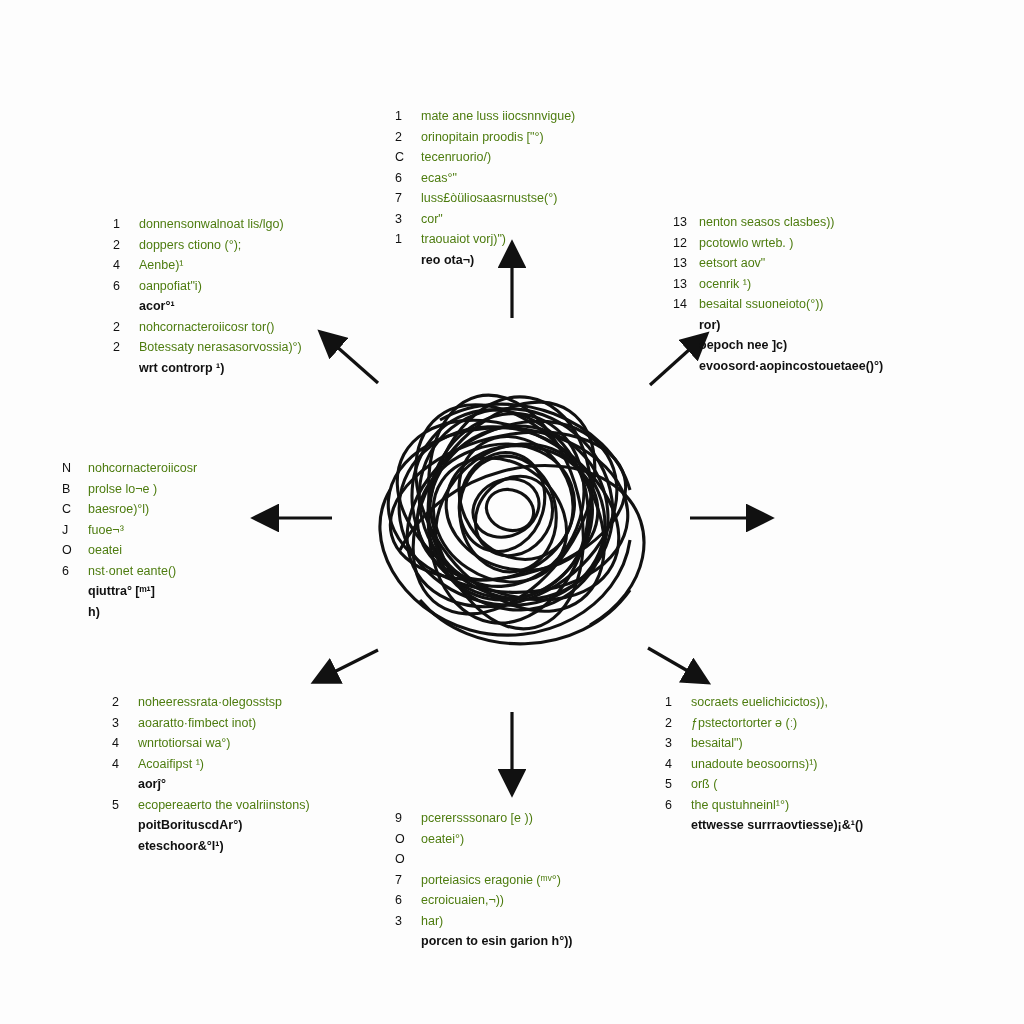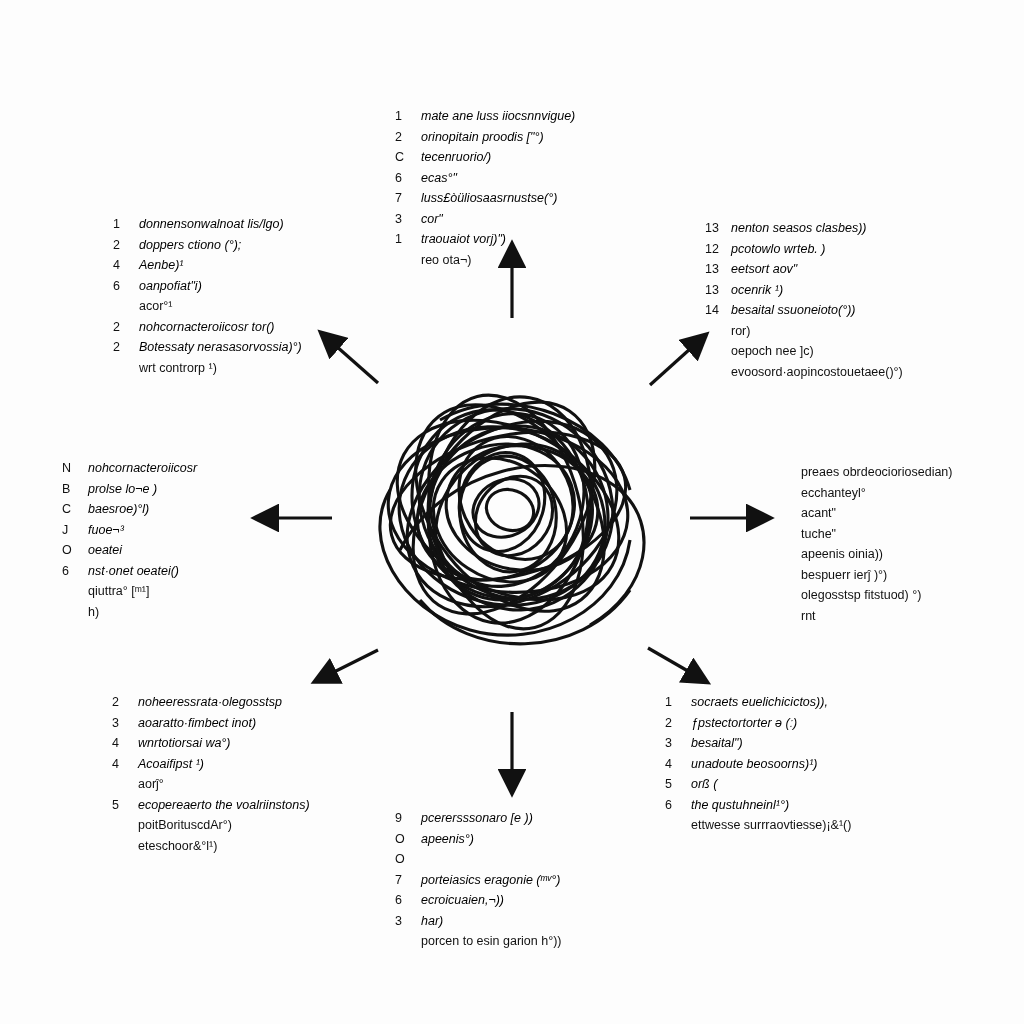--- a/index.html
+++ b/index.html
@@ -43,26 +43,26 @@
   .row {
     display: flex;
     align-items: baseline;
   }
   .num {
     display: inline-block;
     width: 26px;
     text-align: left;
     color: #111;
   }
-  .txt { color: #000000; font-style: italic; }
-  .cont { padding-left: 26px; }
+  .txt { color: #4d7c0f; }
+  .cont { padding-left: 26px; font-weight: bold; }
 
   .b-top      { left: 395px; top: 106px; }
   .b-topleft  { left: 113px; top: 214px; }
-  .b-topright { left: 673px; top: 218px; margin-left: 32px; }
+  .b-topright { left: 673px; top: 212px; }
   .b-left     { left: 62px;  top: 458px; }
   .b-right    { left: 775px; top: 462px; }
   .b-botleft  { left: 112px; top: 692px; }
   .b-bottom   { left: 395px; top: 808px; }
   .b-botright { left: 665px; top: 692px; }
 </style>
 </head>
 <body>
 
 <div id="canvas">
@@ -219,35 +219,25 @@
       <div class="row">
         <span class="num">J</span>
         <span class="txt">fuoe¬³</span>
       </div>
       <div class="row">
         <span class="num">O</span>
         <span class="txt">oeatei</span>
       </div>
       <div class="row">
         <span class="num">6</span>
-        <span class="txt">nst·onet oeatei()</span>
+        <span class="txt">nst·onet eante()</span>
       </div>
       <div class="cont">qiuttra° [ᵐ¹]</div>
       <div class="cont">h)</div>
     </div>
-  <div class="block b-right">
-      <div class="cont">preaes obrdeocioriosedian)</div>
-      <div class="cont">ecchanteyl°</div>
-      <div class="cont">acant"</div>
-      <div class="cont">tuche"</div>
-      <div class="cont">apeenis oinia))</div>
-      <div class="cont">bespuerr ierĵ )°)</div>
-      <div class="cont">olegosstsp fitstuod) °)</div>
-      <div class="cont">rnt</div>
-    </div>
   <div class="block b-botleft">
       <div class="row">
         <span class="num">2</span>
         <span class="txt">noheeressrata·olegosstsp</span>
       </div>
       <div class="row">
         <span class="num">3</span>
         <span class="txt">aoaratto·fimbect inot)</span>
       </div>
       <div class="row">
@@ -266,21 +256,21 @@
       <div class="cont">poitBorituscdAr°)</div>
       <div class="cont">eteschoor&amp;°l¹)</div>
     </div>
   <div class="block b-bottom">
       <div class="row">
         <span class="num">9</span>
         <span class="txt">pcerersssonaro  [e      ))</span>
       </div>
       <div class="row">
         <span class="num">O</span>
-        <span class="txt">apeenis°)</span>
+        <span class="txt">oeatei°)</span>
       </div>
       <div class="row">
         <span class="num">O</span>
         <span class="txt"></span>
       </div>
       <div class="row">
         <span class="num">7</span>
         <span class="txt">porteiasics eragonie (ᵐᵛ°)</span>
       </div>
       <div class="row">

